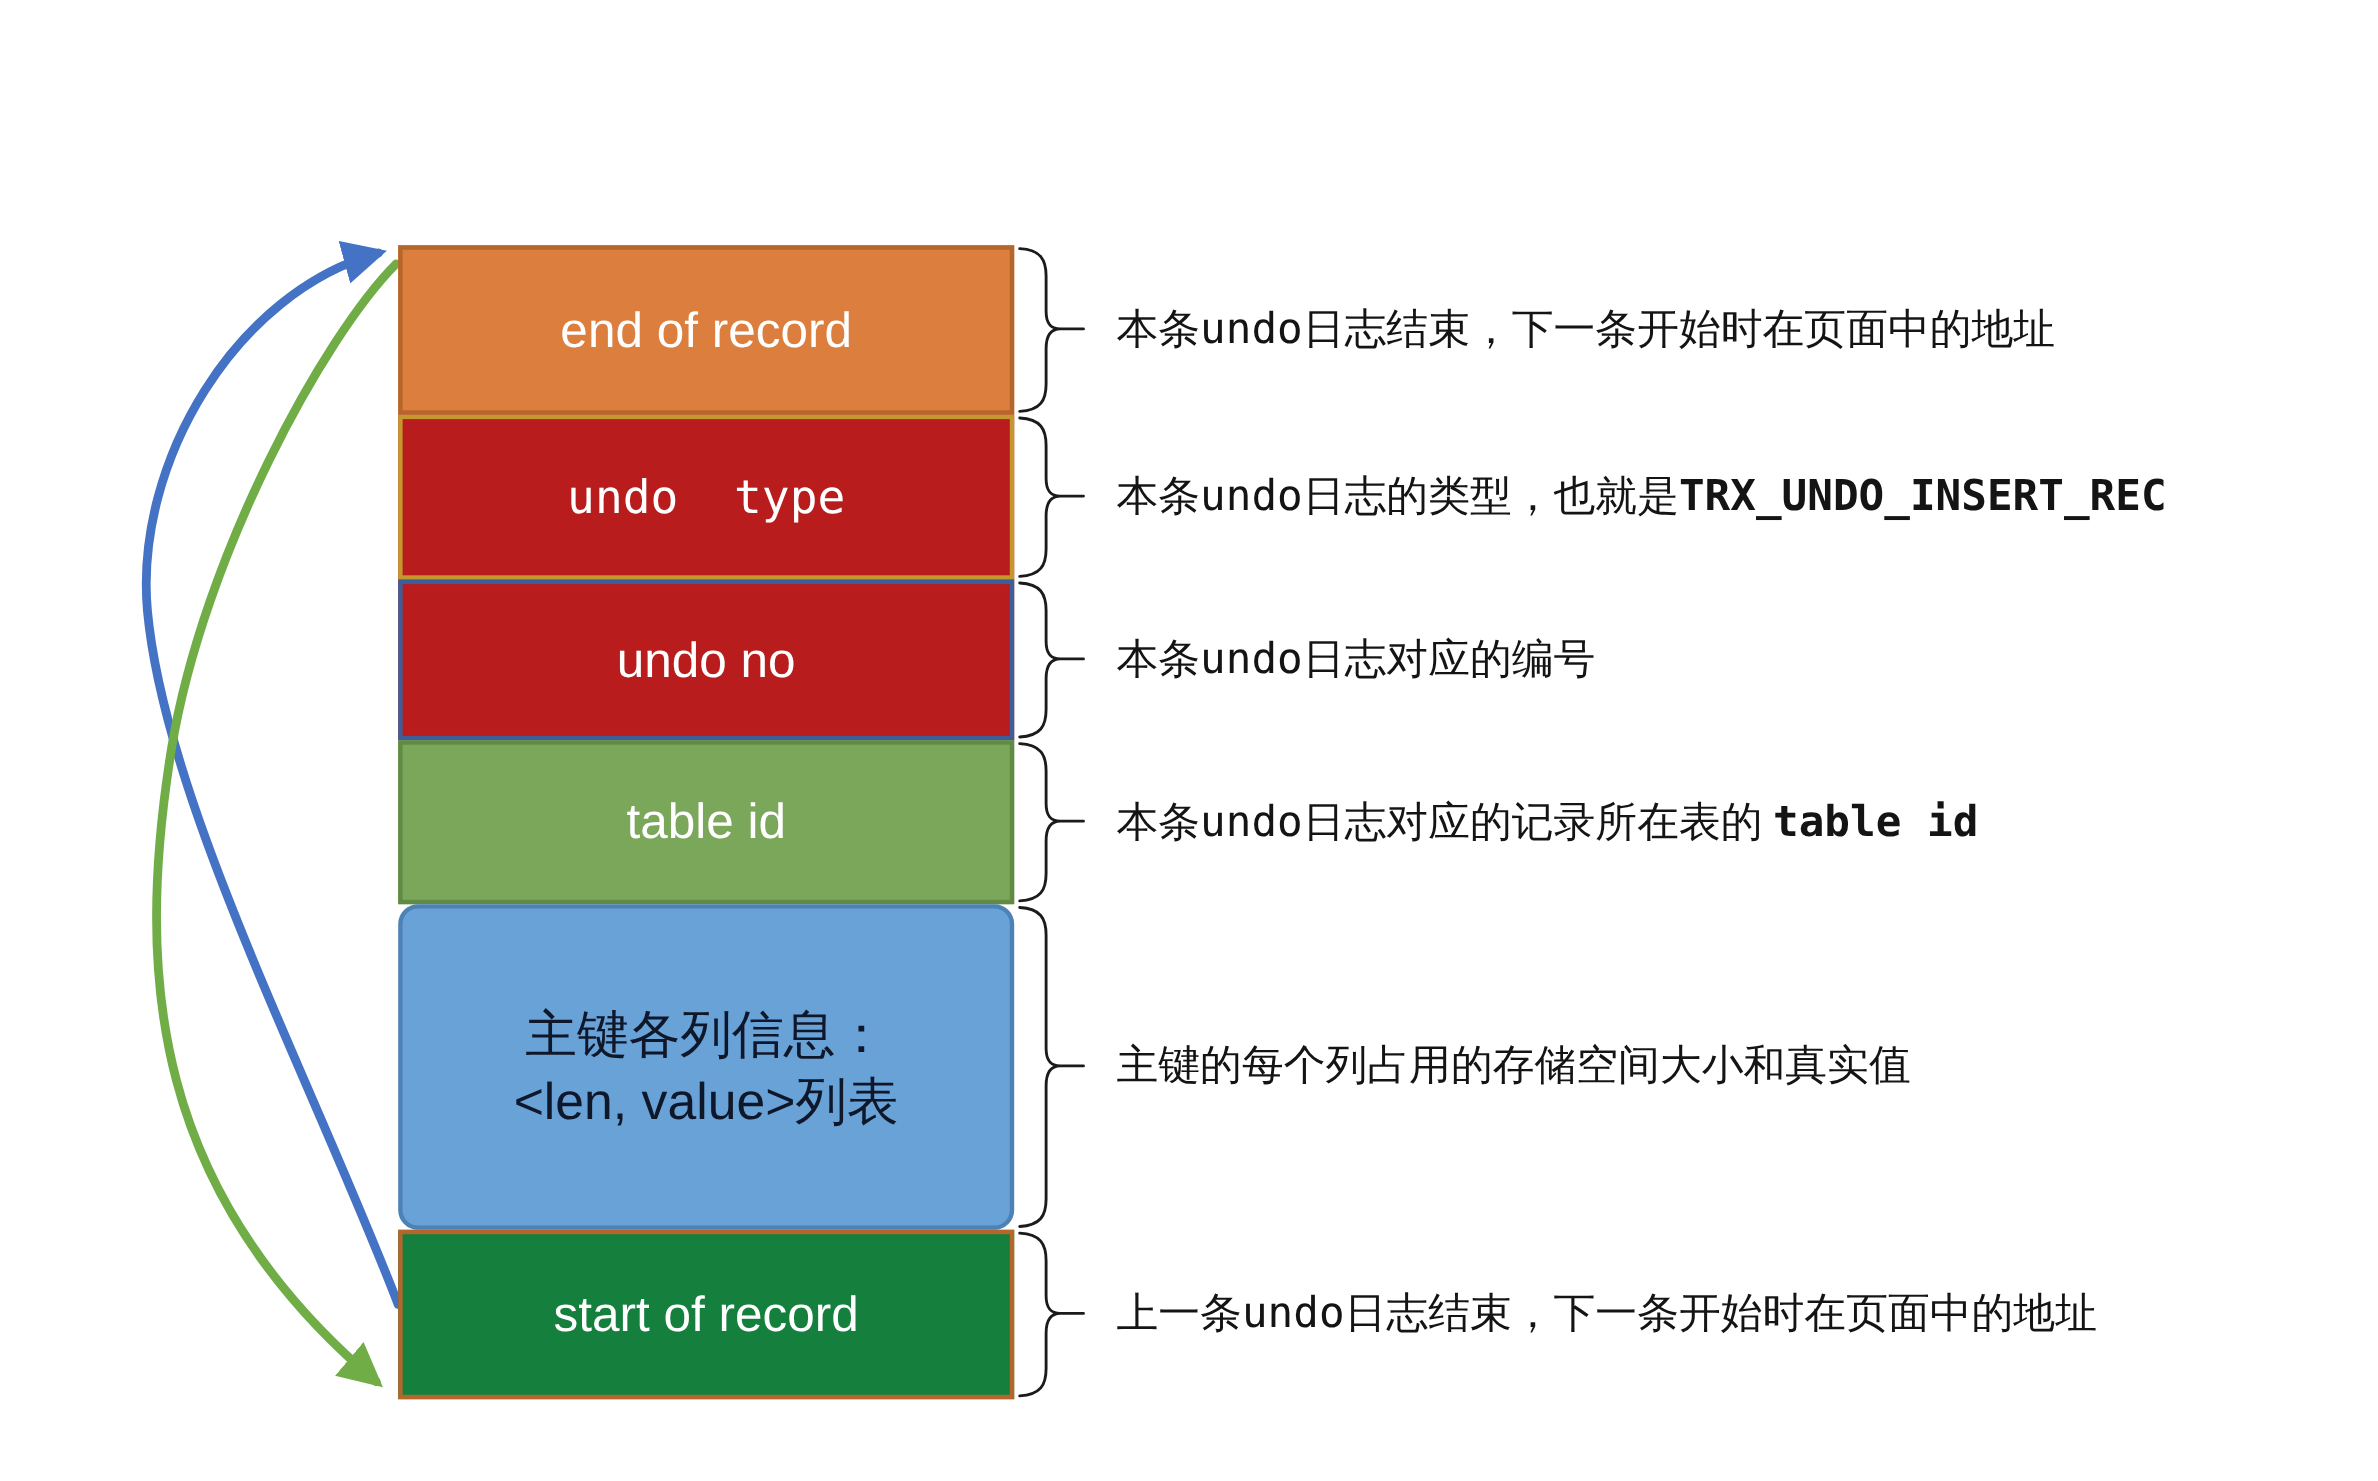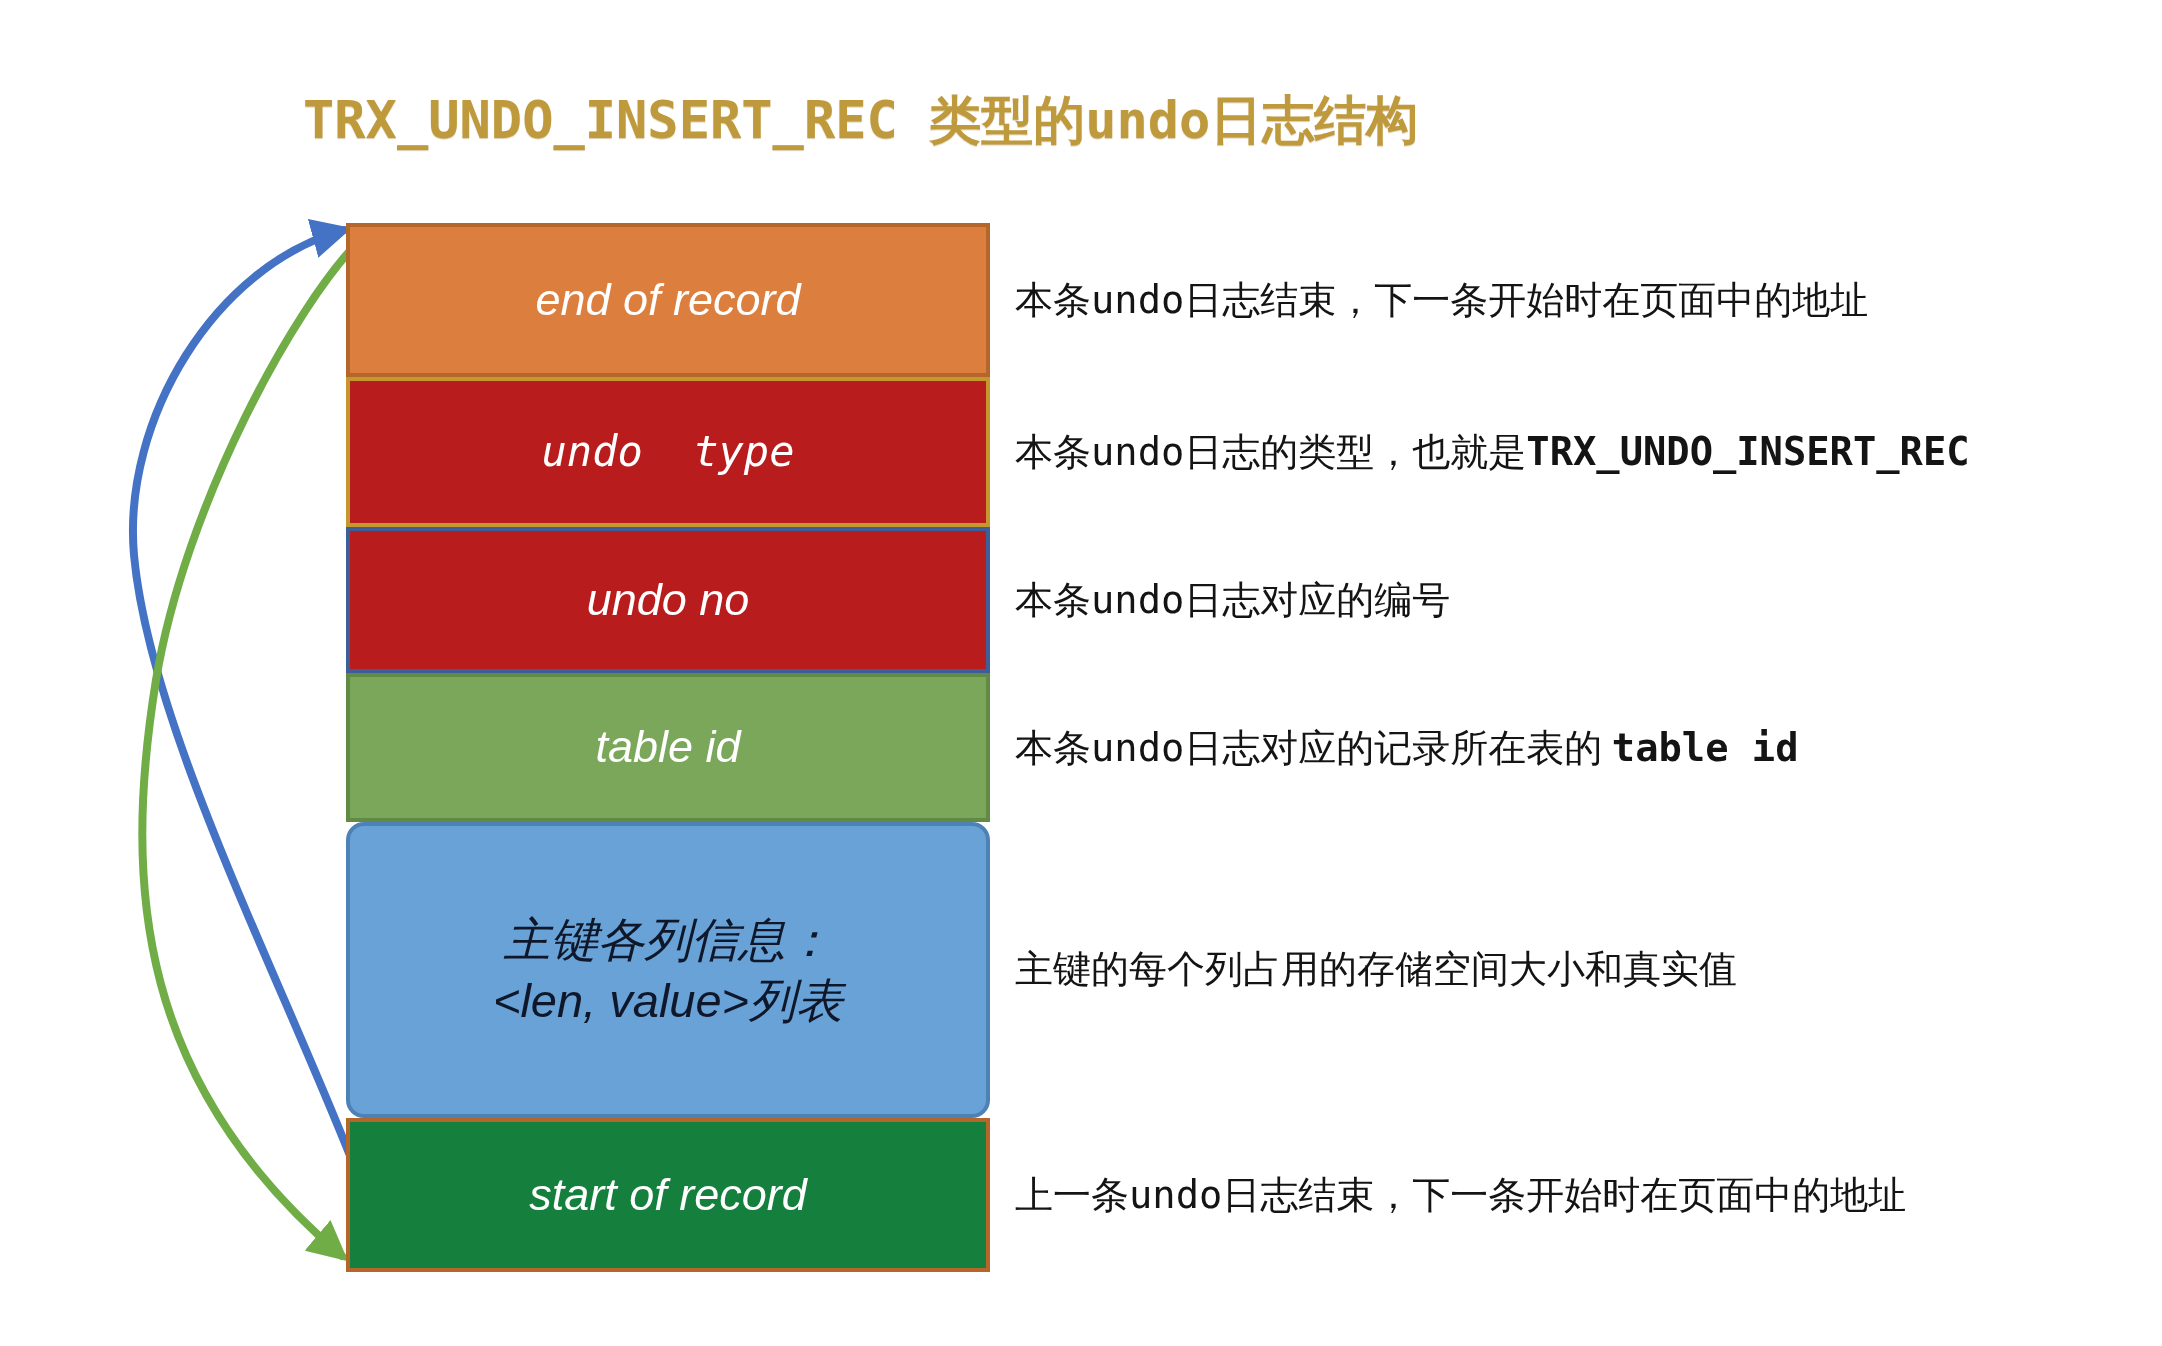--- a/index.html
+++ b/index.html
@@ -15,29 +15,28 @@
     left:303px;top:92px;
     font-family:"DejaVu Sans Mono","Liberation Sans",sans-serif;
     font-weight:bold;
     font-size:52px;
     line-height:1.1;
     white-space:nowrap;
     text-shadow:0 1px 1px rgba(150,110,30,.35);
   }
   .box{
     position:absolute;
-    left:346px;width:644px;
+    left:362px;width:560px;
     box-sizing:border-box;
     border:4px solid transparent;
     display:flex;align-items:center;justify-content:center;
     color:#ffffff;
     font-size:45px;
     text-align:center;
     line-height:1.3;
-    font-style:italic;
   }
   .box.mono{font-family:"DejaVu Sans Mono",monospace;font-size:42px;white-space:pre;}
   .box.multiline{white-space:pre-line;font-size:47px;}
   #svg-layer{position:absolute;left:0;top:0;width:2162px;height:1346px;}
   .annotation{
     position:absolute;
     left:1002px;
     transform:translateY(-50%);
     font-family:"Liberation Serif",serif;
     font-size:38px;
@@ -49,21 +48,20 @@
   .annotation .mono{
     font-family:"DejaVu Sans Mono",monospace;
     font-size:1.02em;
   }
   .annotation .bold{font-weight:bold;}
 </style>
 </head>
 <body>
 
 <div id="canvas">
-  <div id="title" style="color: rgb(190, 154, 61);">TRX_UNDO_INSERT_REC 类型的undo日志结构</div>
 
   <svg id="svg-layer" viewBox="0 0 2162 1346" xmlns="http://www.w3.org/2000/svg">
     <defs>
       <marker id="head-blue" viewBox="0 0 10 10" refX="8" refY="5" markerWidth="5" markerHeight="5" orient="auto">
         <path d="M0,0 L10,5 L0,10 z" id="head-blue-path" fill="#4472C4"></path>
       </marker>
       <marker id="head-green" viewBox="0 0 10 10" refX="8" refY="5" markerWidth="5" markerHeight="5" orient="auto">
         <path d="M0,0 L10,5 L0,10 z" id="head-green-path" fill="#70AD47"></path>
       </marker>
     </defs>

